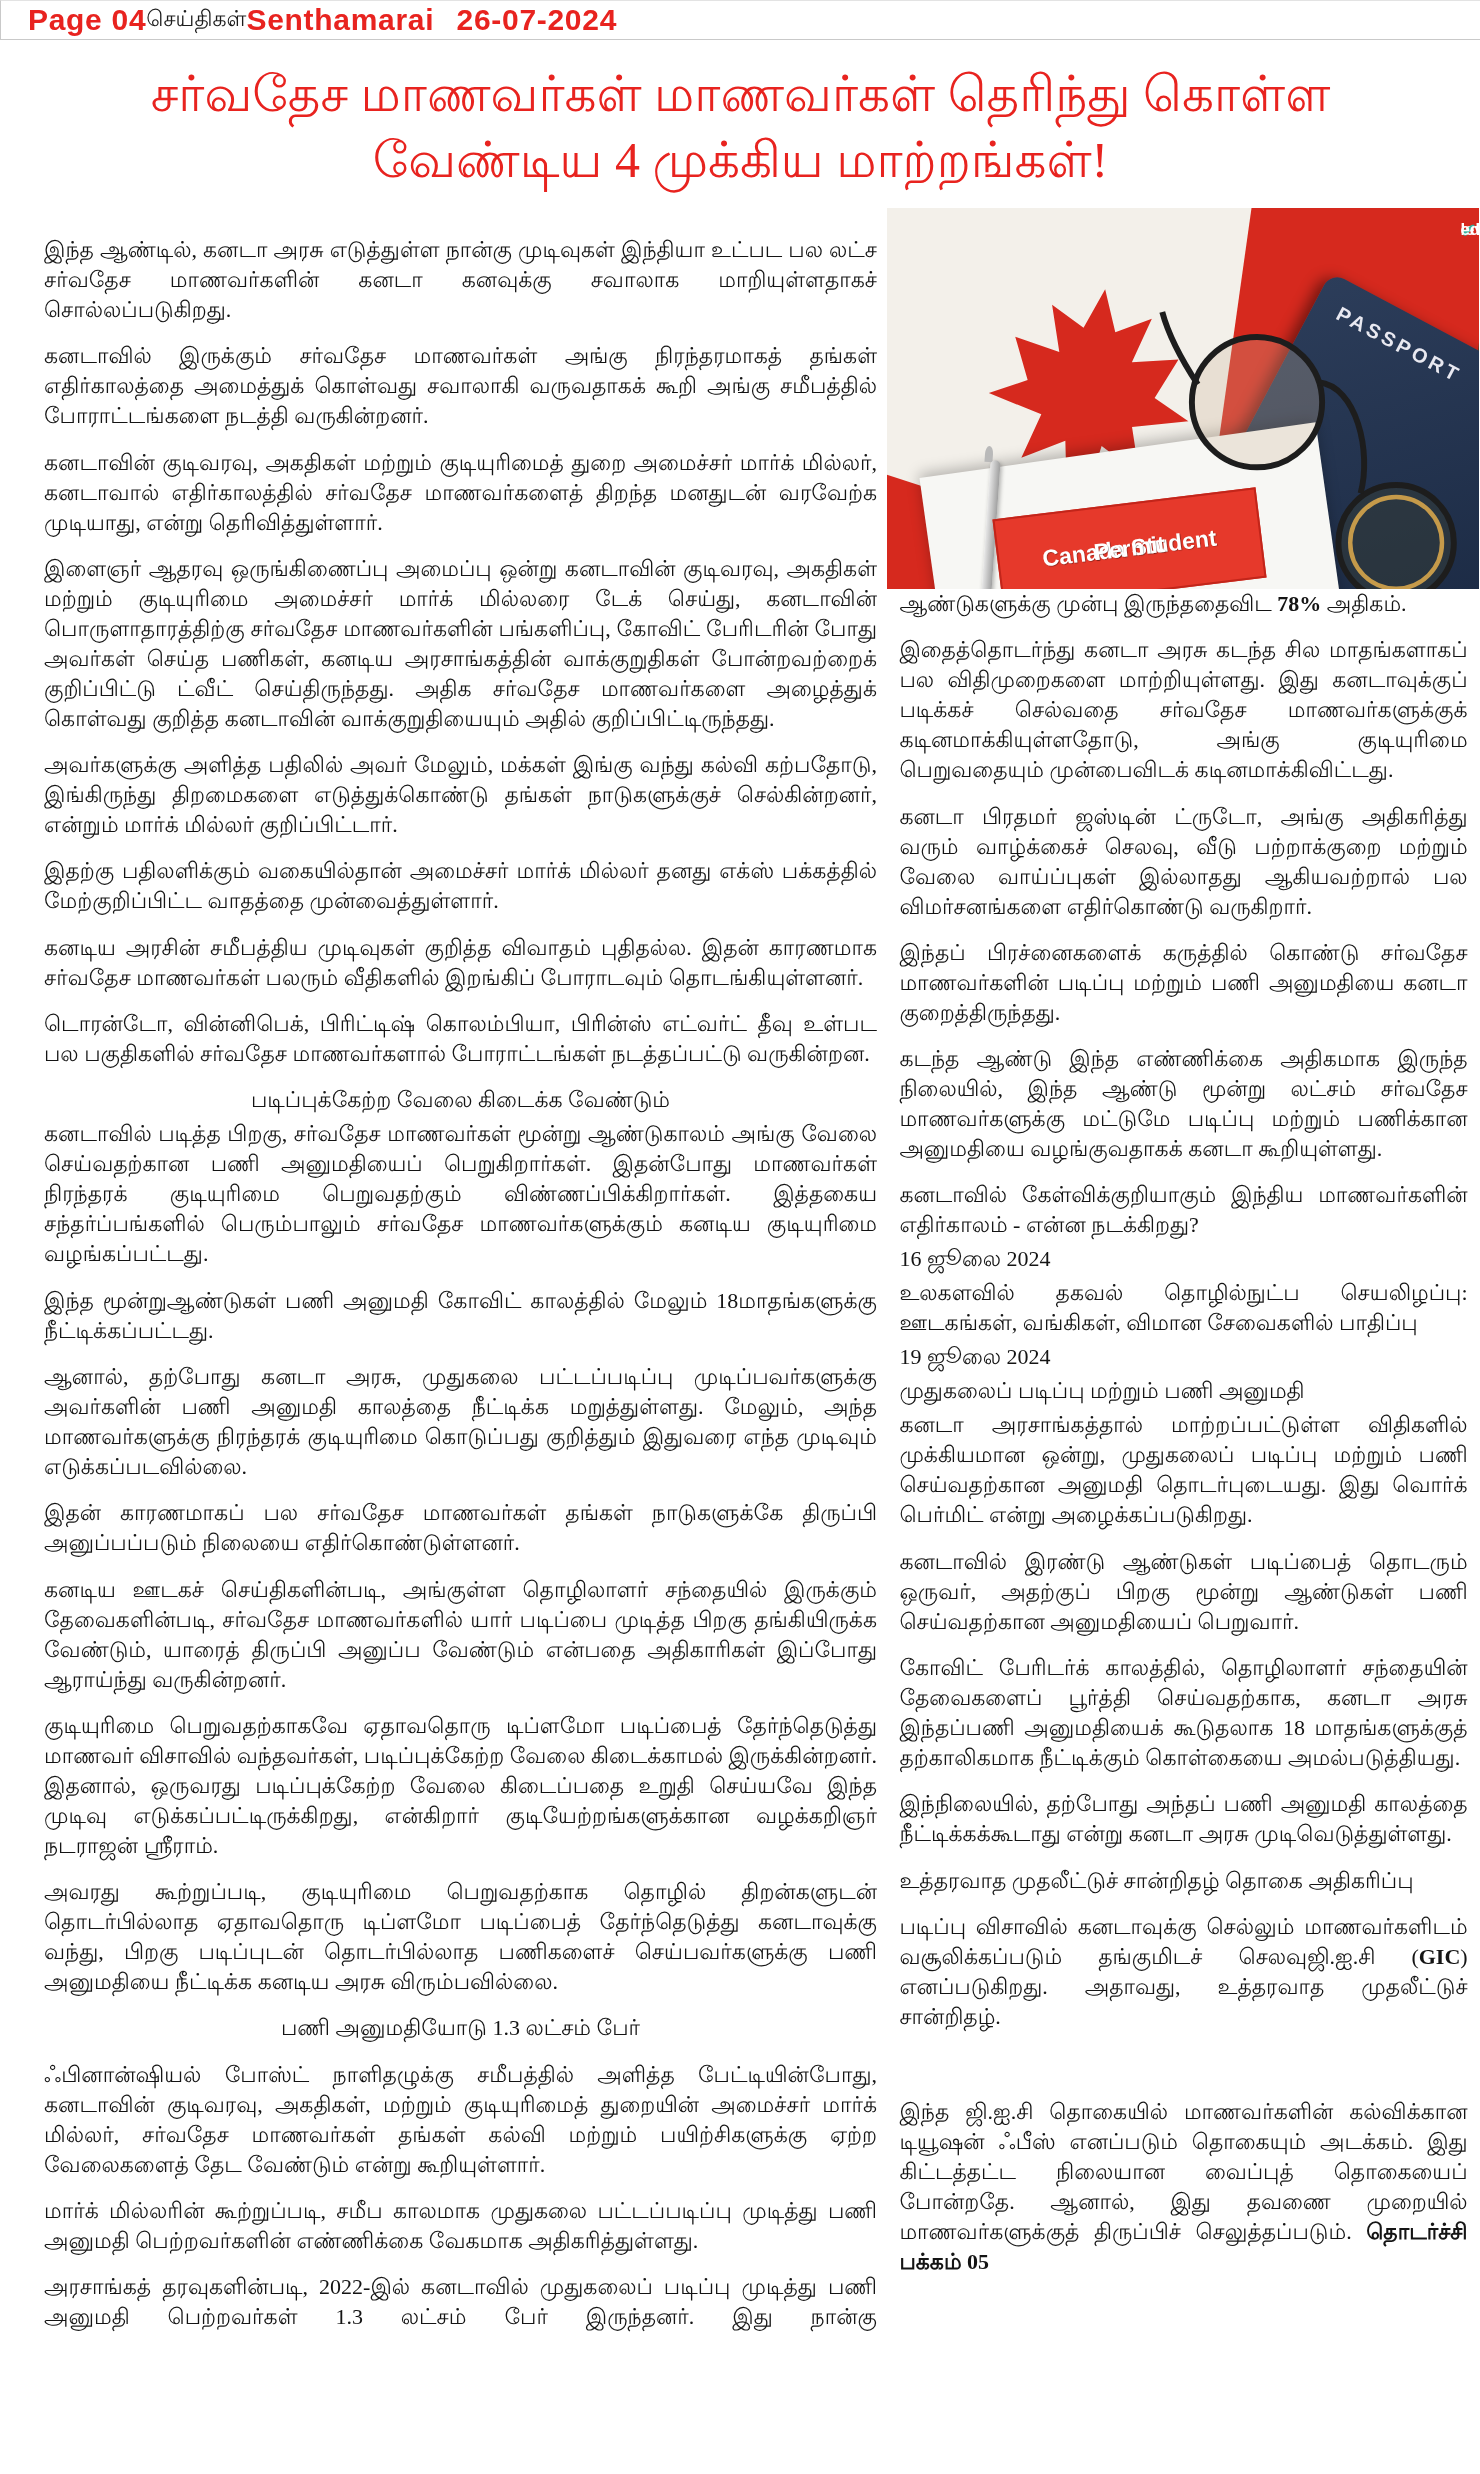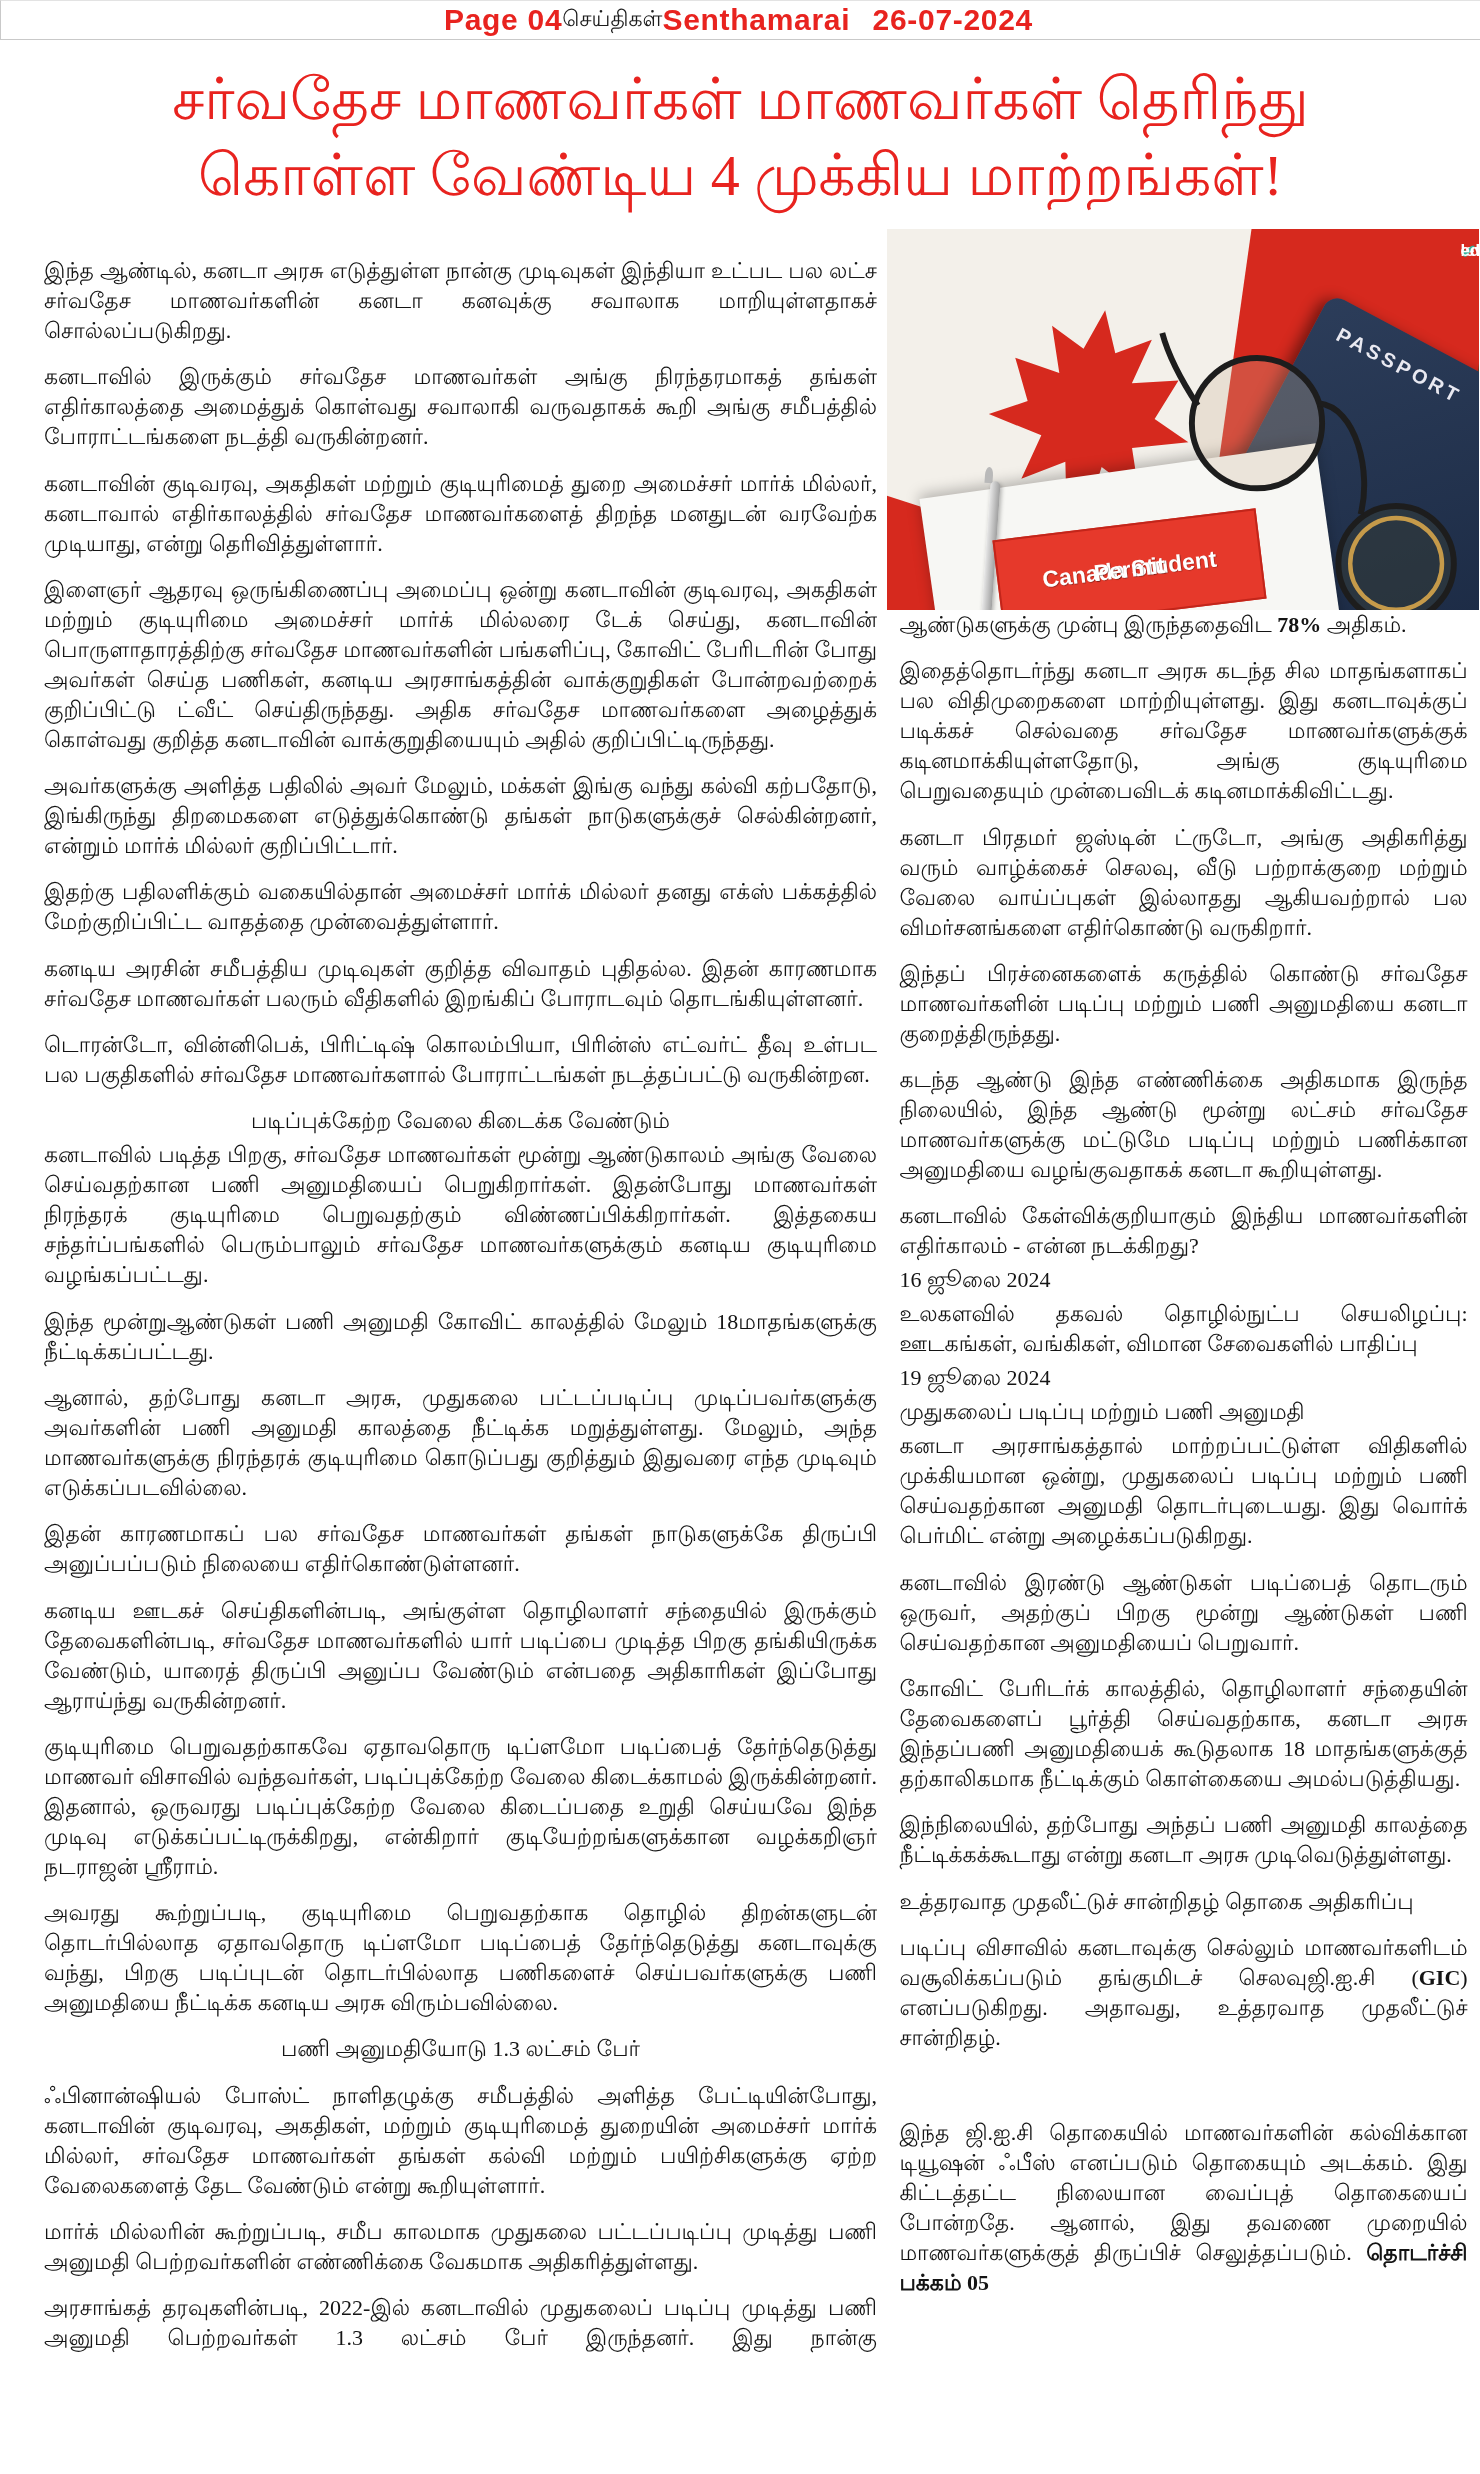--- a/index.html
+++ b/index.html
@@ -3,35 +3,35 @@
 <meta charset="utf-8">
 <style>
   :root{ --red:#e8231f; }
   html,body{margin:0;padding:0;}
   body{
     width:1481px;height:2475px;overflow:hidden;background:#ffffff;
     font-family:"Liberation Serif", serif;color:#141414;position:relative;
   }
   
   .topbar{
-    display:flex;justify-content:center;align-items:center;
+    display:flex;justify-content:flex-start;align-items:center;
     height:40px;box-sizing:border-box;border:1.5px solid #c9c9c9;border-top-color:#e3e3e3;
     padding:0 31px 0 27px;background:#fff;
   }
   .topbar .pg,.topbar .branddate{
     font-family:"Liberation Sans", sans-serif;font-weight:bold;font-size:30px;color:var(--red);
     letter-spacing:0.7px;white-space:nowrap;
   }
   .topbar .sec{font-size:22px;color:#1c1c1c;}
   .branddate span{margin-left:13.3px;}
   .branddate span:first-child{margin-left:0;}
   
   .headline{
     width:1221px;margin:22px auto 15px;text-align:center;
-    color:var(--red);font-size:58px;line-height:1.31;font-weight:400;
+    color:var(--red);font-size:50px;line-height:1.31;font-weight:400;
   }
   
   .content{display:flex;gap:10.4px;padding:0 4.4px 0 44px;box-sizing:border-box;}
   .col-left{flex:none;width:833px;padding-top:27px;}
   .col-right{flex:1;min-width:0;}
   .textcol p{
     margin:16.3px 0 0 0;font-size:22px;line-height:30px;text-align:justify;
   }
   .textcol p:first-of-type{margin-top:0;}
   .textcol p.tight{margin-top:4px;}

